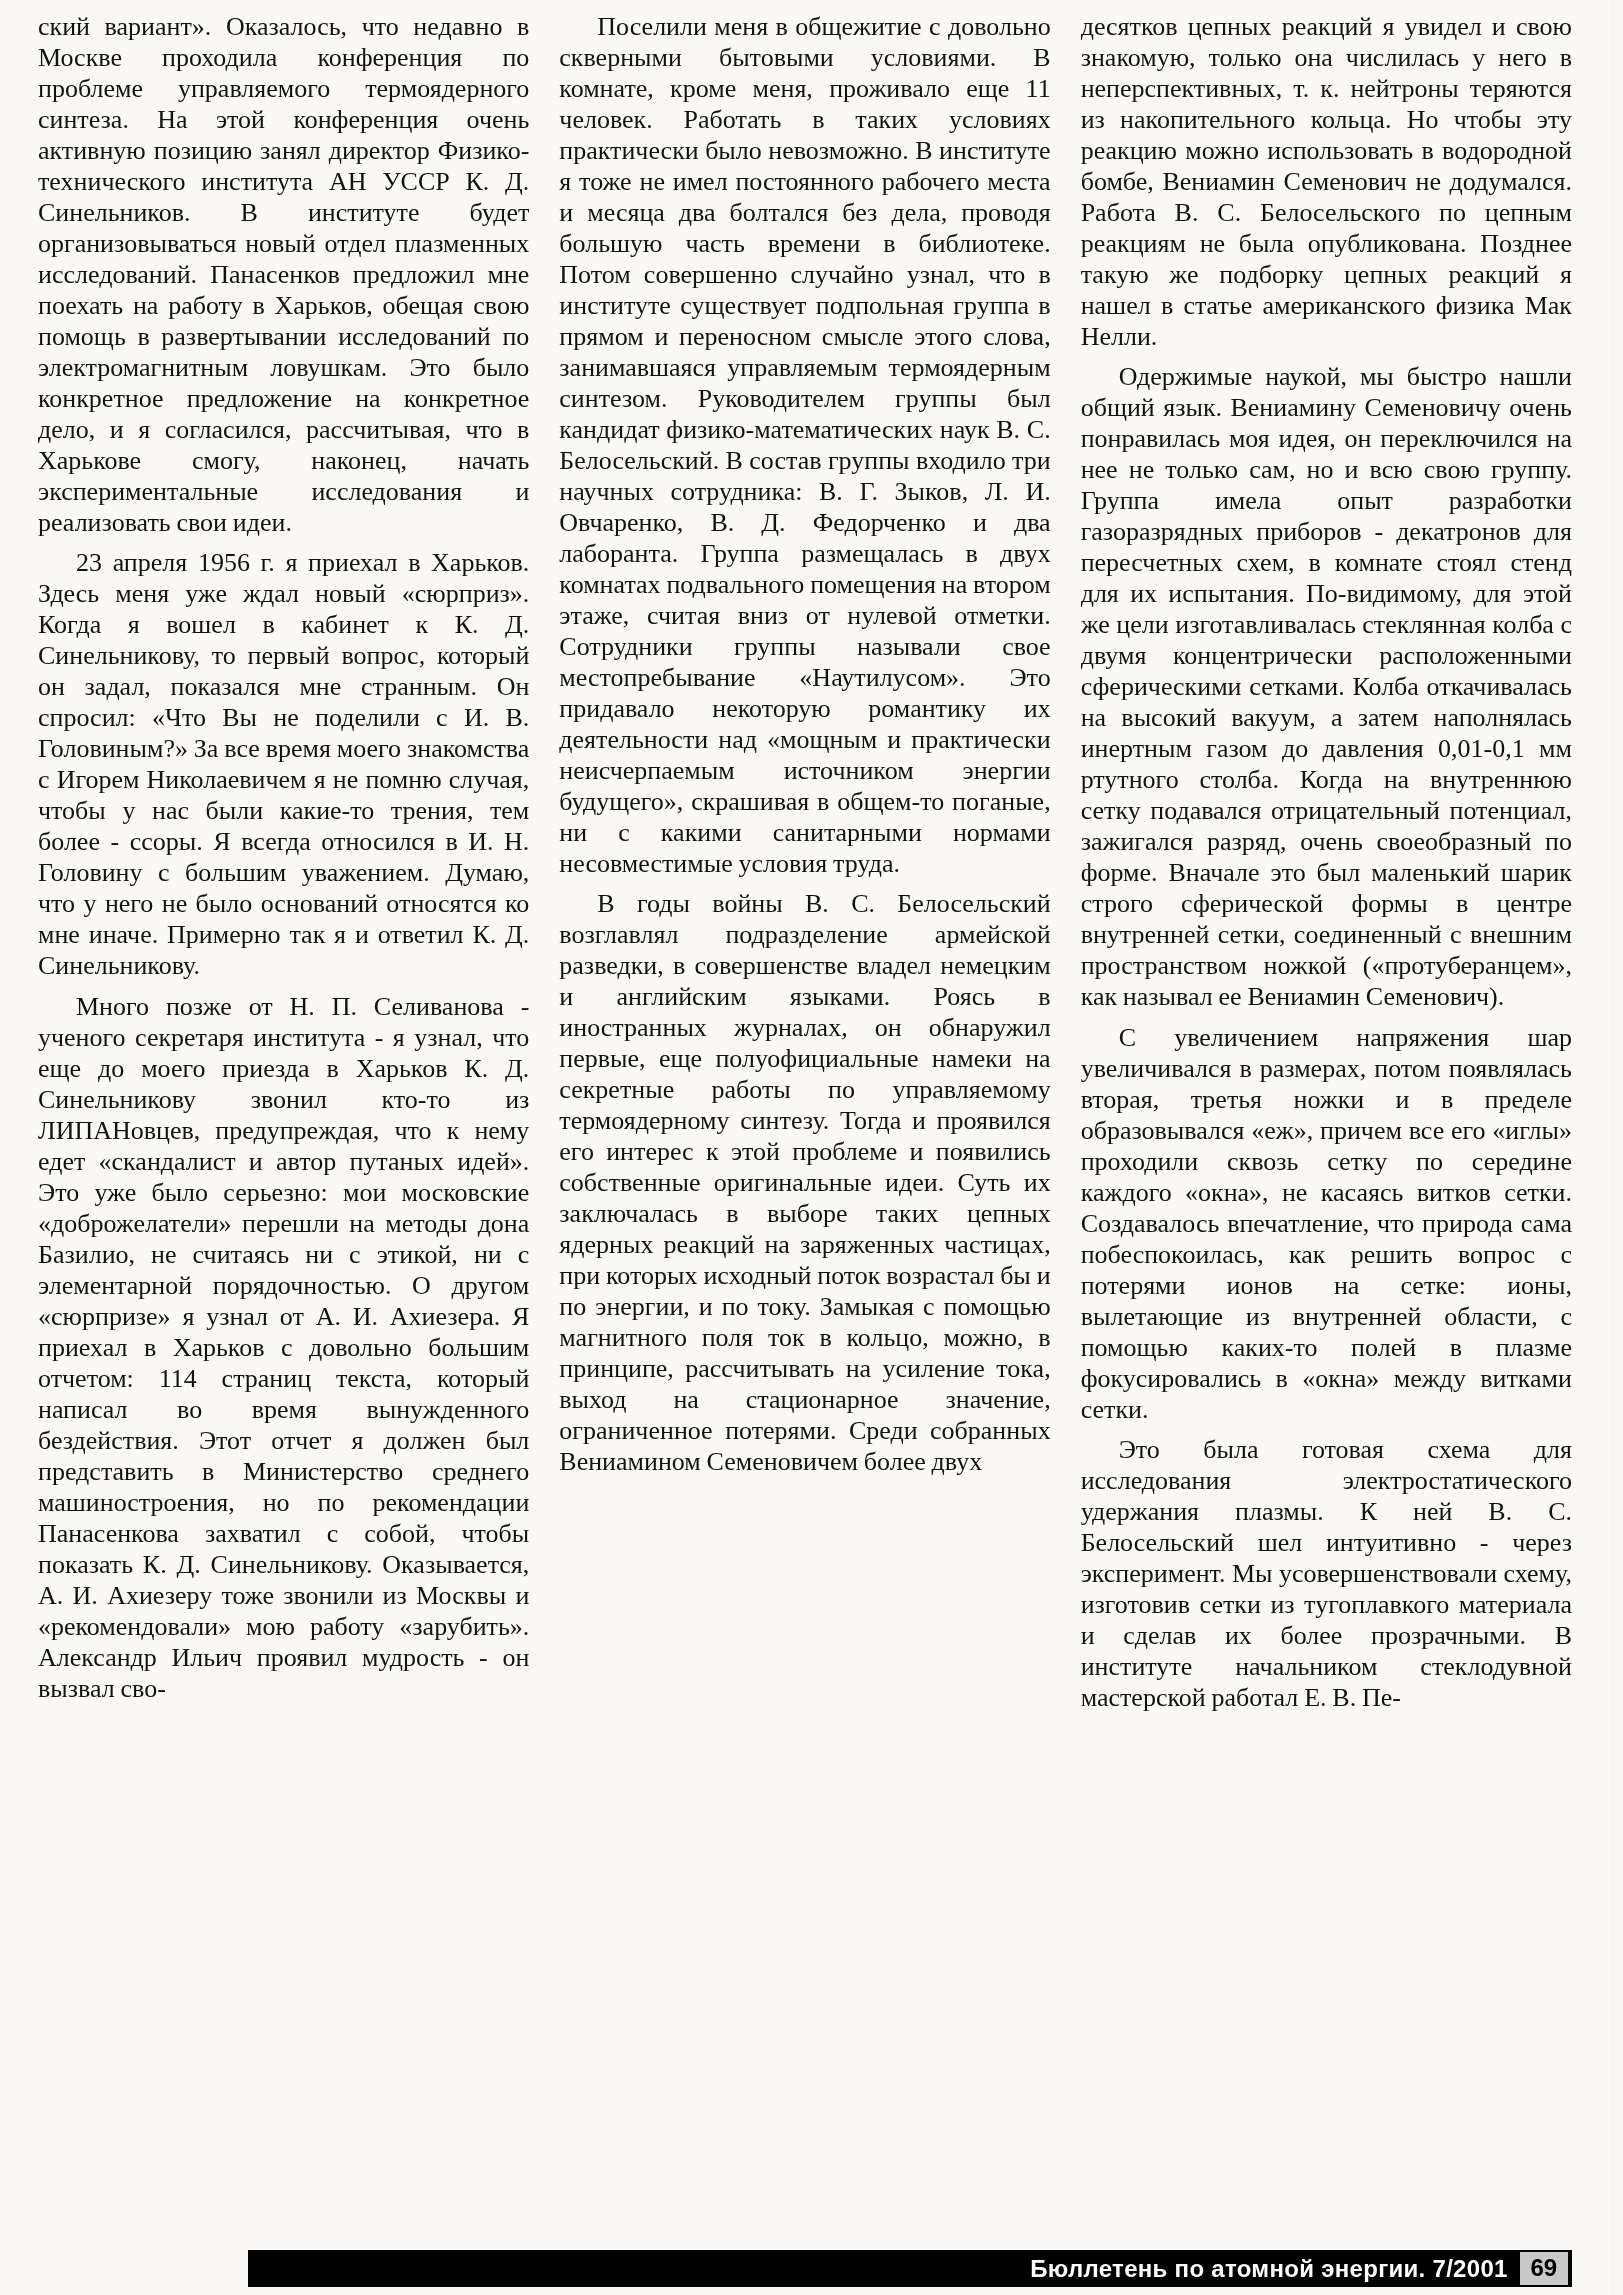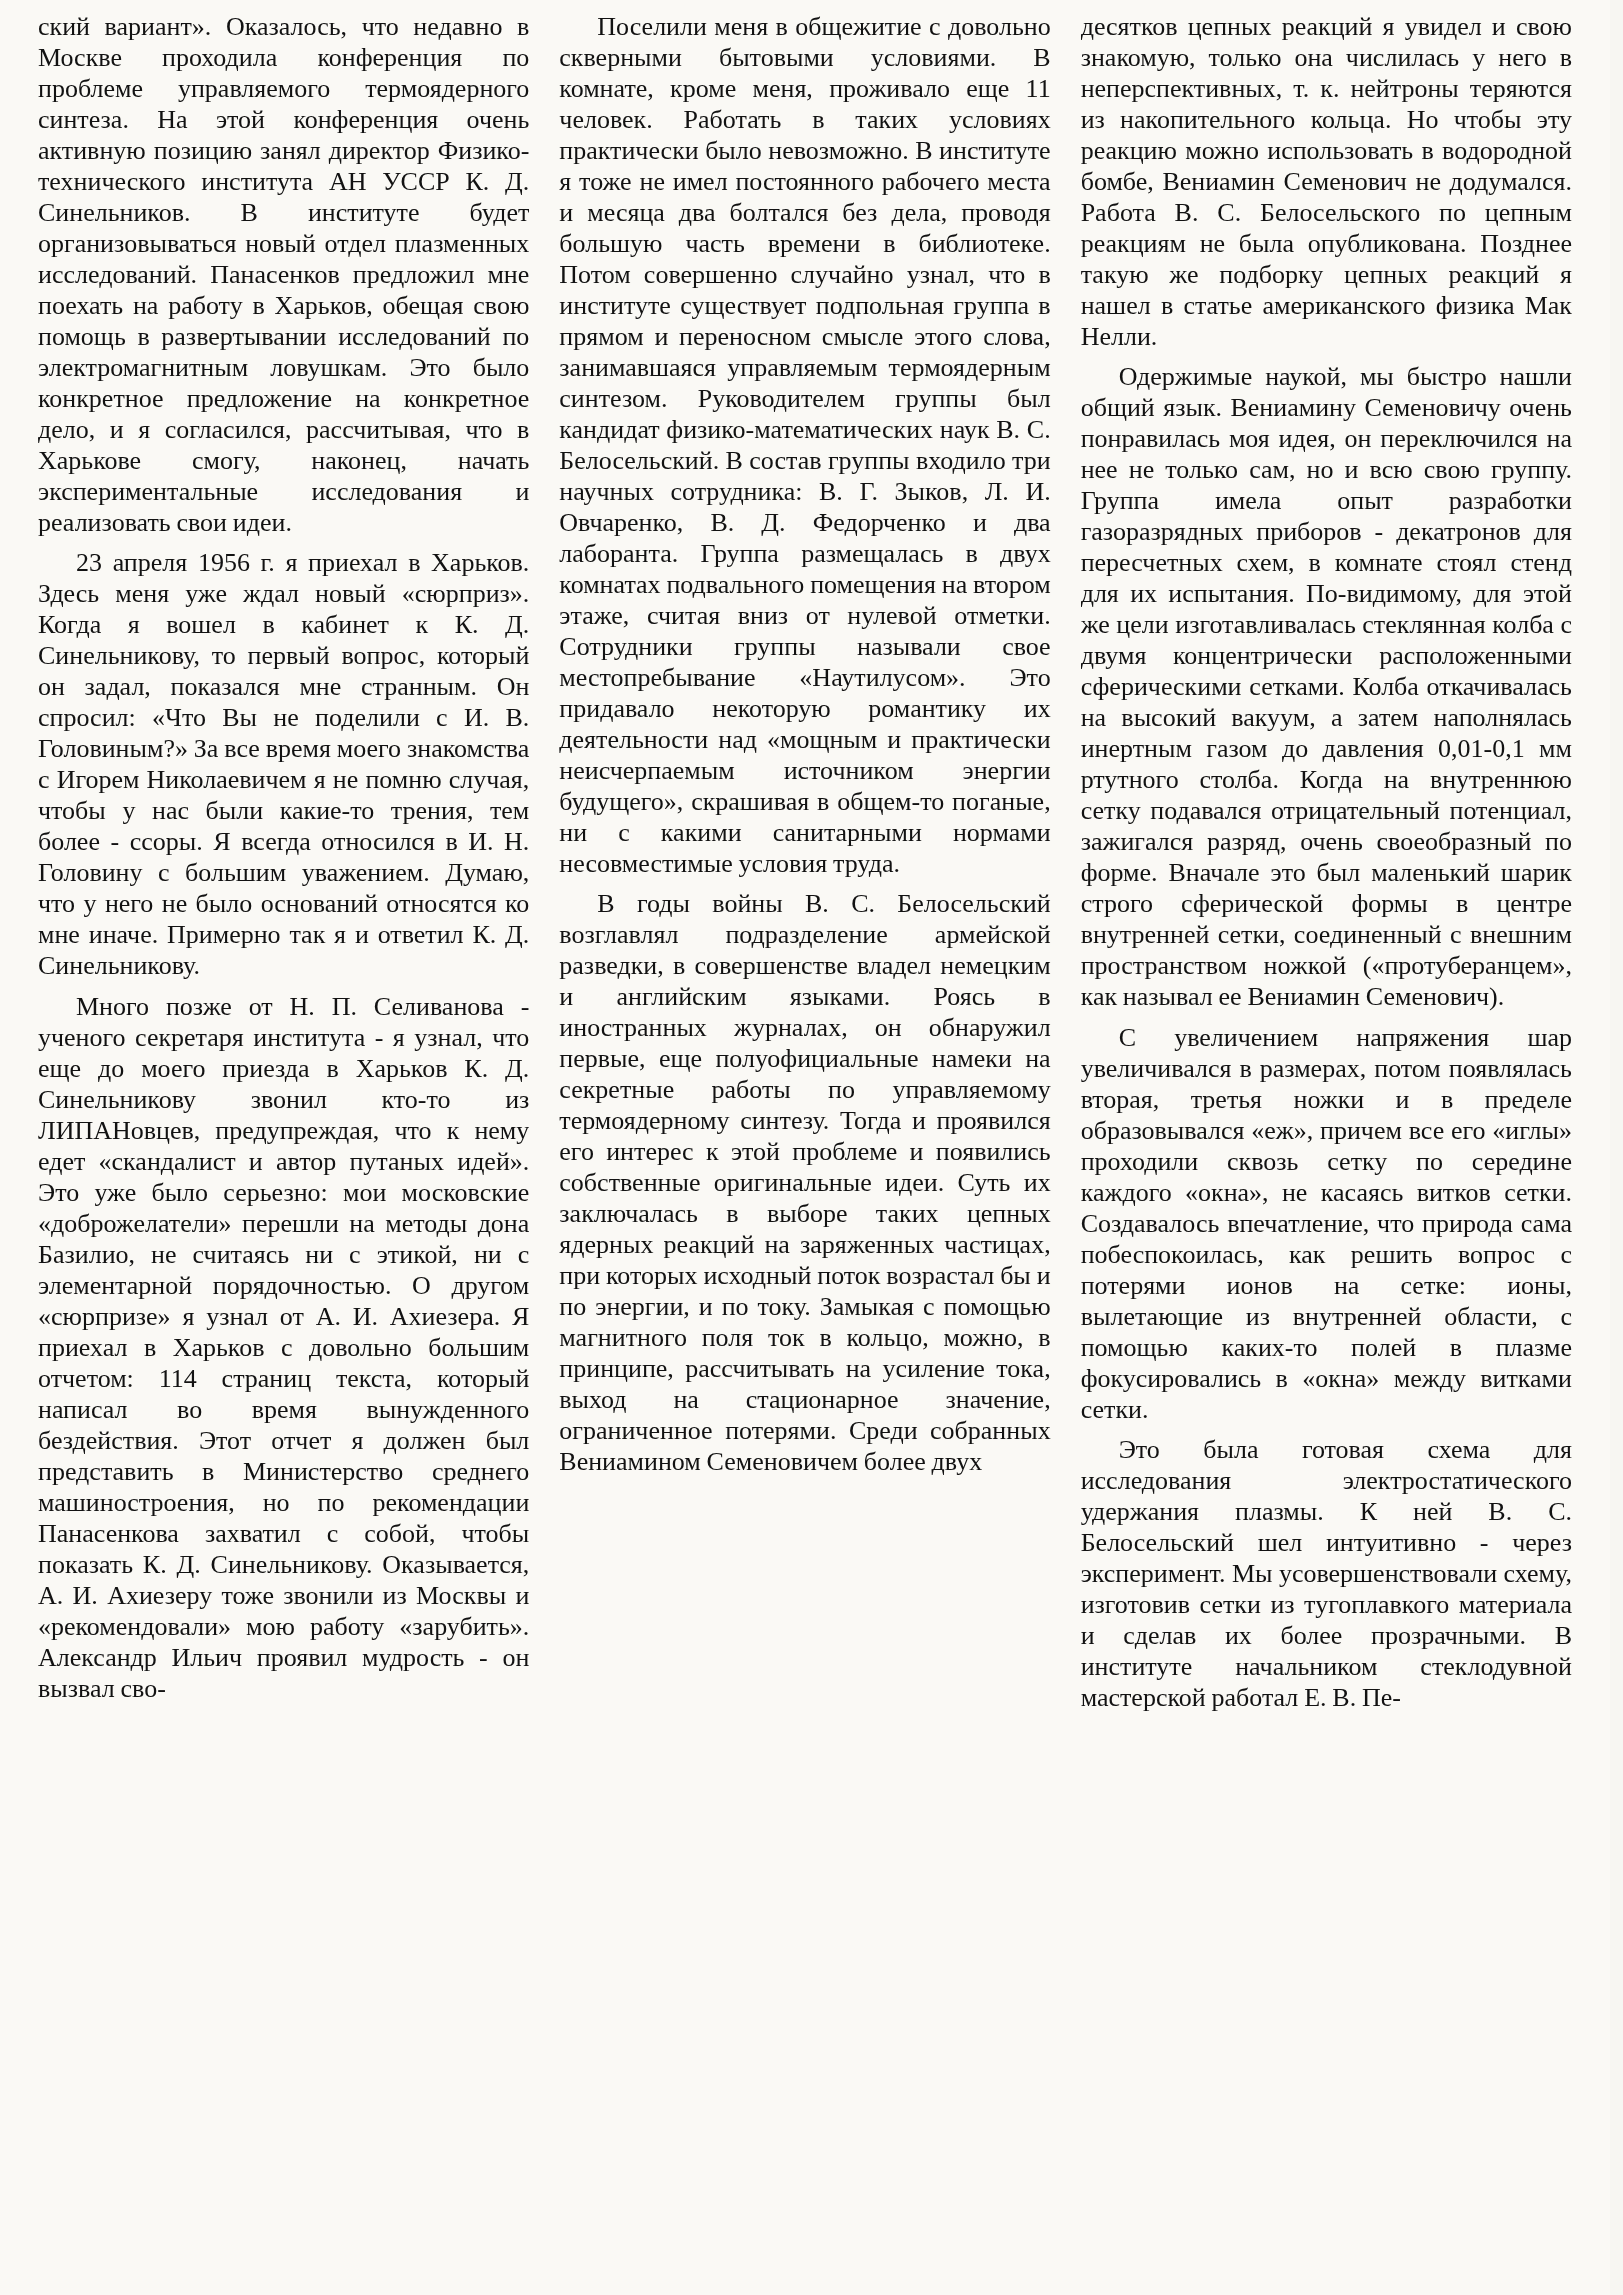--- a/index.html
+++ b/index.html
@@ -91,15 +91,19 @@
 
     <div class="column">
       <p class="cont">десятков цепных реакций я увидел и свою знакомую, только она числилась у него в неперспективных, т. к. нейтроны теряются из накопительного кольца. Но чтобы эту реакцию можно использовать в водородной бомбе, Вениамин Семенович не додумался. Работа В. С. Белосельского по цепным реакциям не была опубликована. Позднее такую же подборку цепных реакций я нашел в статье американского физика Мак Нелли.</p>
       <p>Одержимые наукой, мы быстро нашли общий язык. Вениамину Семеновичу очень понравилась моя идея, он переключился на нее не только сам, но и всю свою группу. Группа имела опыт разработки газоразрядных приборов - декатронов для пересчетных схем, в комнате стоял стенд для их испытания. По-видимому, для этой же цели изготавливалась стеклянная колба с двумя концентрически расположенными сферическими сетками. Колба откачивалась на высокий вакуум, а затем наполнялась инертным газом до давления 0,01-0,1 мм ртутного столба. Когда на внутреннюю сетку подавался отрицательный потенциал, зажигался разряд, очень своеобразный по форме. Вначале это был маленький шарик строго сферической формы в центре внутренней сетки, соединенный с внешним пространством ножкой («протуберанцем», как называл ее Вениамин Семенович).</p>
       <p>С увеличением напряжения шар увеличивался в размерах, потом появлялась вторая, третья ножки и в пределе образовывался «еж», причем все его «иглы» проходили сквозь сетку по середине каждого «окна», не касаясь витков сетки. Создавалось впечатление, что природа сама побеспокоилась, как решить вопрос с потерями ионов на сетке: ионы, вылетающие из внутренней области, с помощью каких-то полей в плазме фокусировались в «окна» между витками сетки.</p>
       <p>Это была готовая схема для исследования электростатического удержания плазмы. К ней В. С. Белосельский шел интуитивно - через эксперимент. Мы усовершенствовали схему, изготовив сетки из тугоплавкого материала и сделав их более прозрачными. В институте начальником стеклодувной мастерской работал Е. В. Пе-</p>
     </div>
 
   </div>
 
+  <div class="footer-bar">
+    <span class="journal-title">Бюллетень по атомной энергии. 7/2001</span>
+    <span class="page-number">69</span>
+  </div>
 
 </div>
 
 
 </body></html>

